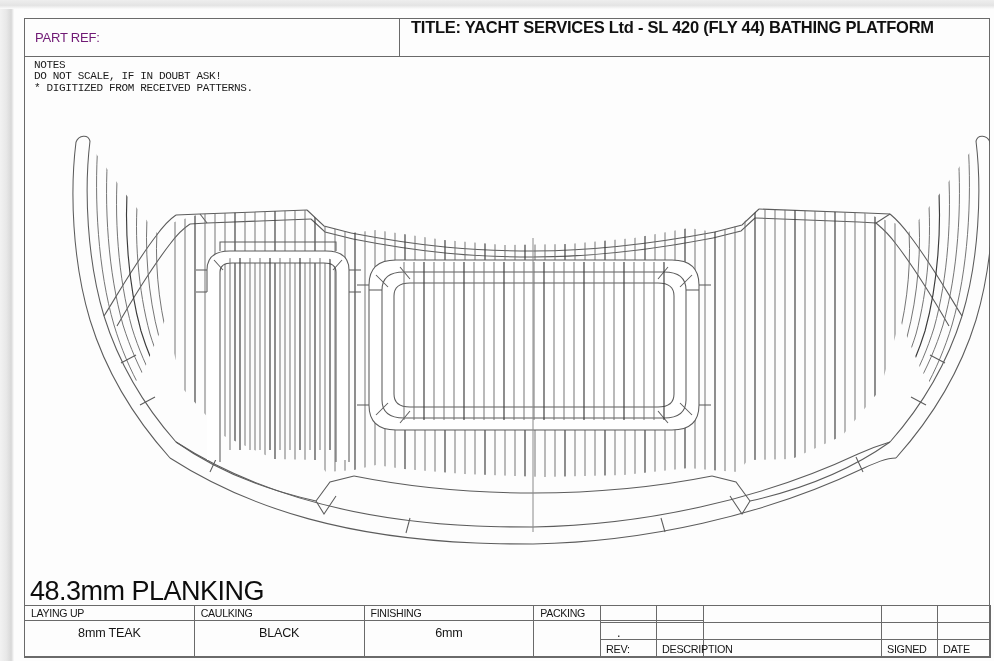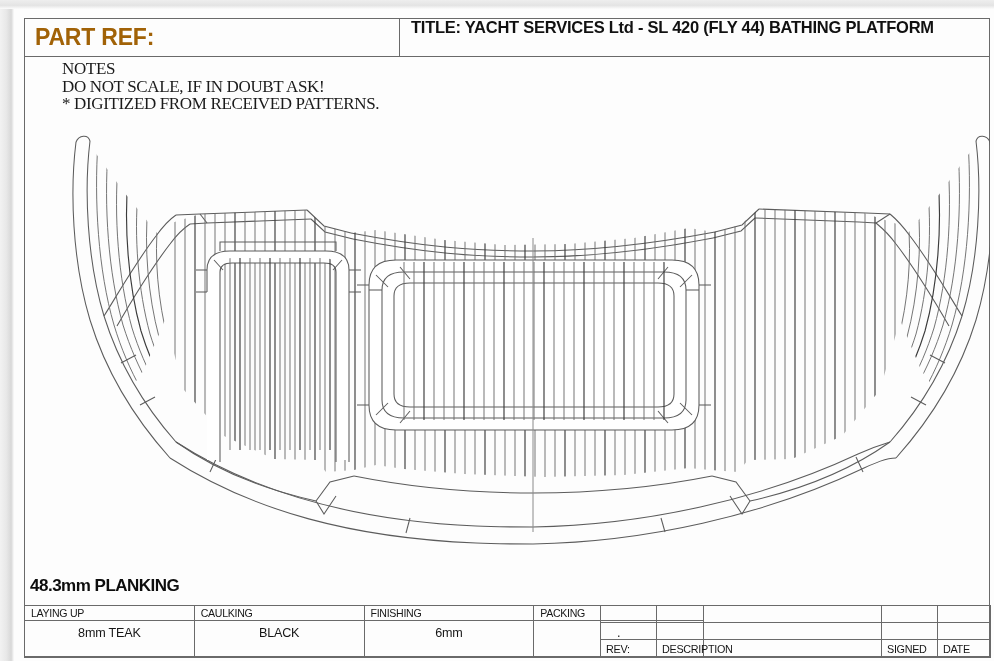--- a/index.html
+++ b/index.html
@@ -63,56 +63,55 @@
     align-items: center;
     padding-left: 11px;
   }
   #title-cell {
     flex: 1;
     display: flex;
     align-items: flex-start;
     padding-left: 11px;
   }
   .tb-label {
-    font-size: 23px;
-    font-weight: bold;
+    font-size: 13px;
+    font-weight: normal;
     letter-spacing: -0.2px;
-    color: #a16207;
+    color: #701a75;
     white-space: nowrap;
   }
   #title-text {
     font-size: 16.5px;
     font-weight: bold;
     letter-spacing: -0.25px;
     color: #111;
     white-space: nowrap;
   }
 
   
   #notes {
     position: absolute;
     left: 34px; top: 60px;
     width: 380px;
     line-height: 1.04;
   }
   .note-line {
-    font-size: 17px;
+    font-size: 11px;
     color: #1a1a1a;
     letter-spacing: -0.35px;
     white-space: nowrap;
-    font-family: Liberation Serif, serif;
-    margin-left: 28px;
+    font-family: Liberation Mono, monospace;
   }
 
   
   #planking-heading {
     position: absolute;
     left: 30px; top: 576px;
-    font-size: 17px;
-    font-weight: bold;
+    font-size: 27px;
+    font-weight: normal;
     letter-spacing: -0.5px;
     color: #0d0d0d;
     white-space: nowrap;
   }
 
   
   #spec-table {
     position: absolute;
     left: 24px; top: 605px;
     width: 680px;

